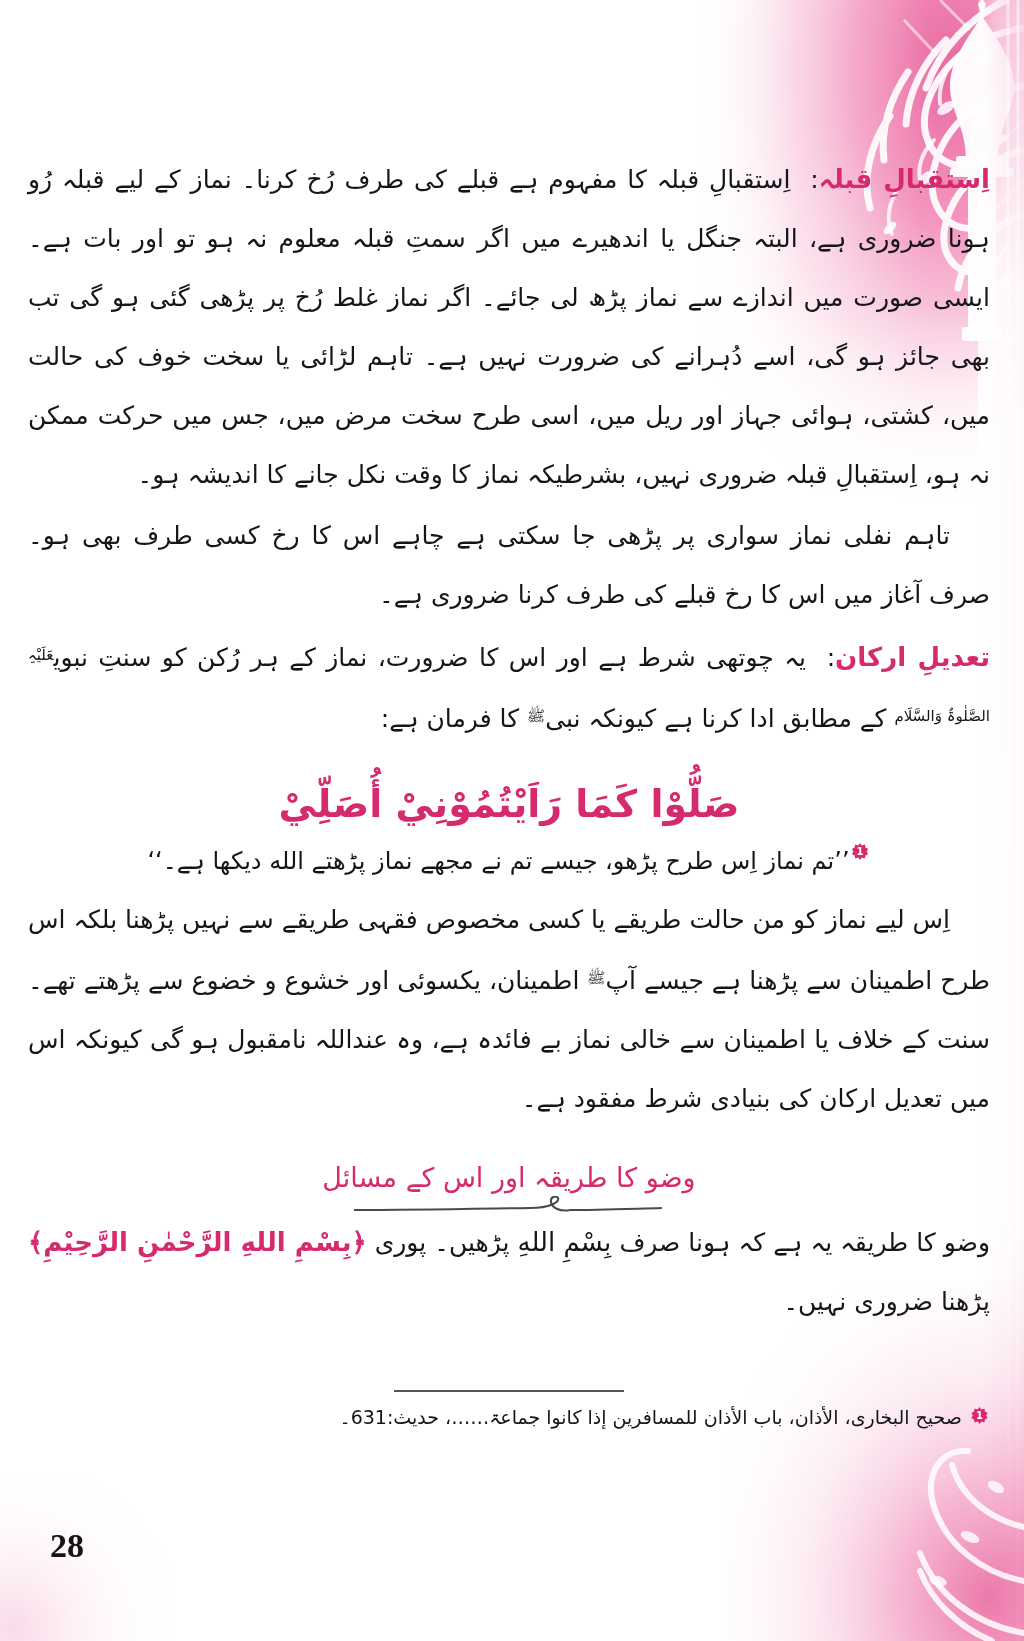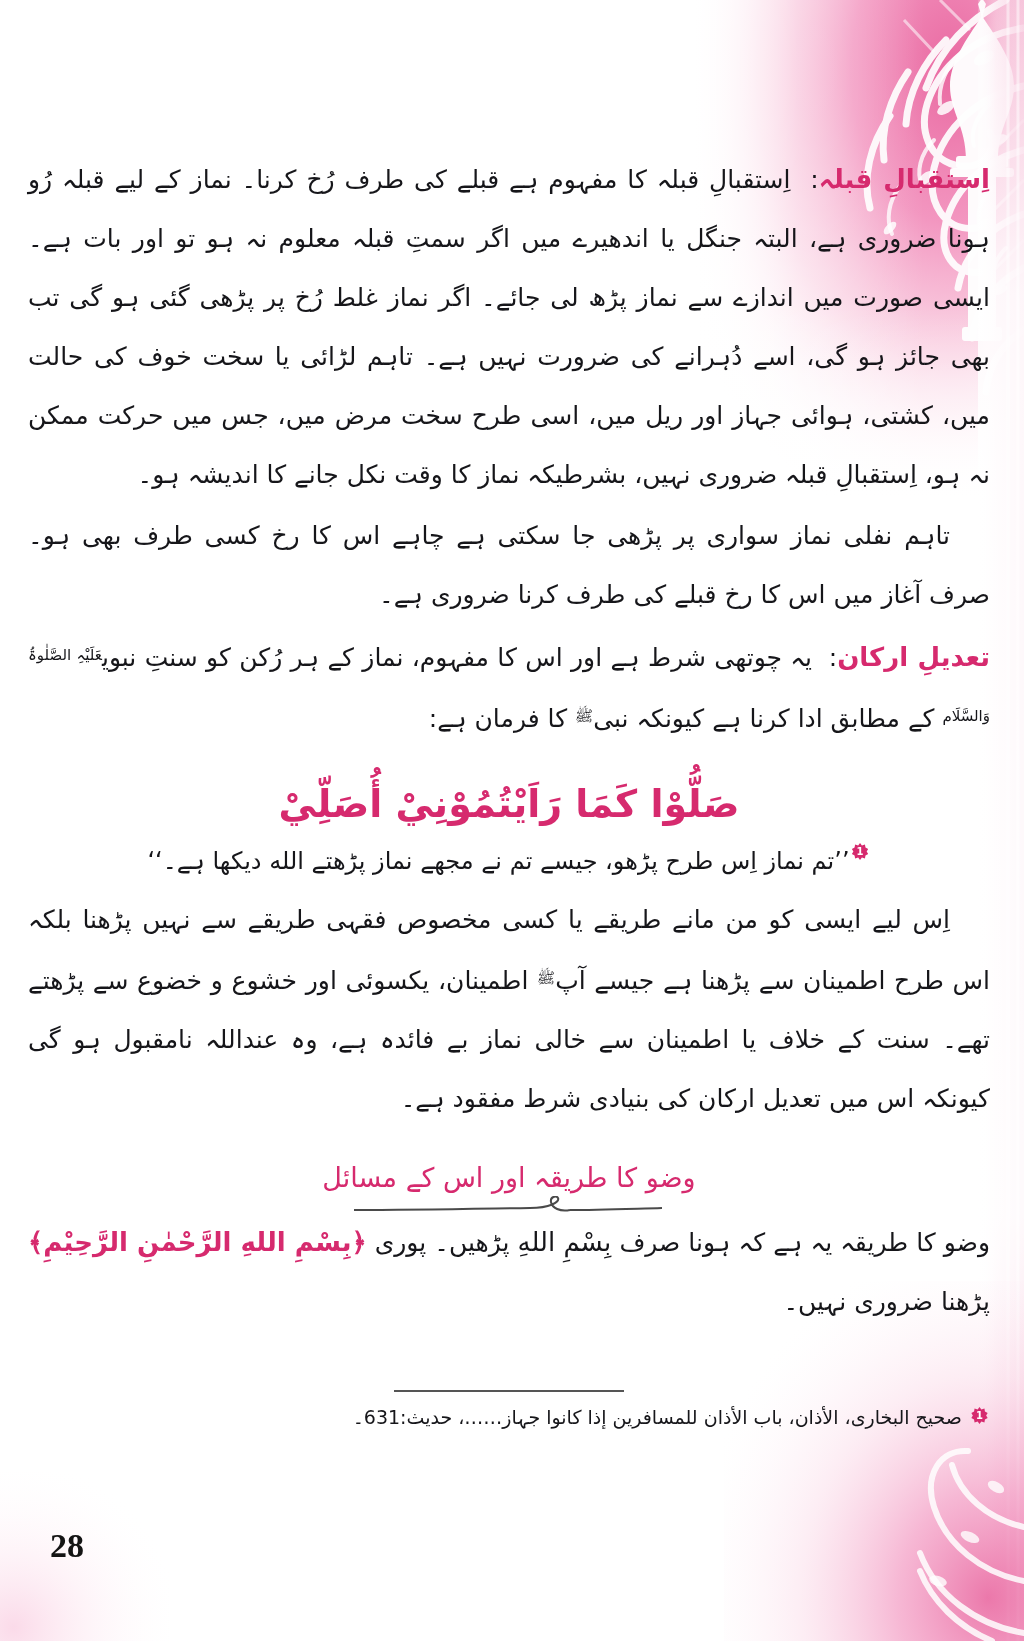--- a/index.html
+++ b/index.html
@@ -369,27 +369,27 @@
       <rect x="0" y="0" width="170" height="170" fill="url(#gBL)"></rect>
     </svg>
   </div>
 
   <div class="content">
 
     <p class="para"><span class="heading-inline">اِستقبالِ قبلہ</span><span class="colon">:</span>&nbsp; <span>اِستقبالِ قبلہ کا مفہوم ہے قبلے کی طرف رُخ کرنا۔ نماز کے لیے قبلہ رُو ہونا ضروری ہے، البتہ جنگل یا اندھیرے میں اگر سمتِ قبلہ معلوم نہ ہو تو اور بات ہے۔ ایسی صورت میں اندازے سے نماز پڑھ لی جائے۔ اگر نماز غلط رُخ پر پڑھی گئی ہو گی تب بھی جائز ہو گی، اسے دُہرانے کی ضرورت نہیں ہے۔ تاہم لڑائی یا سخت خوف کی حالت میں، کشتی، ہوائی جہاز اور ریل میں، اسی طرح سخت مرض میں، جس میں حرکت ممکن نہ ہو، اِستقبالِ قبلہ ضروری نہیں، بشرطیکہ نماز کا وقت نکل جانے کا اندیشہ ہو۔</span></p>
 
     <p class="para indent-start"><span>تاہم نفلی نماز سواری پر پڑھی جا سکتی ہے چاہے اس کا رخ کسی طرف بھی ہو۔ صرف آغاز میں اس کا رخ قبلے کی طرف کرنا ضروری ہے۔</span></p>
 
-    <p class="para"><span class="heading-inline">تعدیلِ ارکان</span><span class="colon">:</span>&nbsp; <span>یہ چوتھی شرط ہے اور اس کا مفہوم، نماز کے ہر رُکن کو سنتِ نبوی</span><span class="salawat">عَلَیْہِ الصَّلٰوۃُ وَالسَّلَام</span> <span>کے مطابق ادا کرنا ہے کیونکہ نبی</span><span class="salawat">ﷺ</span> <span>کا فرمان ہے:</span></p>
+    <p class="para"><span class="heading-inline">تعدیلِ ارکان</span><span class="colon">:</span>&nbsp; <span>یہ چوتھی شرط ہے اور اس کا ضرورت، نماز کے ہر رُکن کو سنتِ نبوی</span><span class="salawat">عَلَیْہِ الصَّلٰوۃُ وَالسَّلَام</span> <span>کے مطابق ادا کرنا ہے کیونکہ نبی</span><span class="salawat">ﷺ</span> <span>کا فرمان ہے:</span></p>
 
     <div class="hadith">صَلُّوْا كَمَا رَاَيْتُمُوْنِيْ أُصَلِّيْ</div>
 
     <div class="translation"><span class="fn-marker"><span class="burst"></span><span class="num">1</span></span><span>’’</span><span>تم نماز اِس طرح پڑھو، جیسے تم نے مجھے نماز پڑھتے الله دیکھا ہے۔</span><span>‘‘</span></div>
 
-    <p class="para indent-start"><span>اِس لیے ایسی کو من مانے طریقے یا کسی مخصوص فقہی طریقے سے نہیں پڑھنا بلکہ اس طرح اطمینان سے پڑھنا ہے جیسے آپ</span><span class="salawat">ﷺ</span> <span>اطمینان، یکسوئی اور خشوع و خضوع سے پڑھتے تھے۔ سنت کے خلاف یا اطمینان سے خالی نماز بے فائدہ ہے، وہ عنداللہ نامقبول ہو گی کیونکہ اس میں تعدیل ارکان کی بنیادی شرط مفقود ہے۔</span></p>
+    <p class="para indent-start"><span>اِس لیے نماز کو من حالت طریقے یا کسی مخصوص فقہی طریقے سے نہیں پڑھنا بلکہ اس طرح اطمینان سے پڑھنا ہے جیسے آپ</span><span class="salawat">ﷺ</span> <span>اطمینان، یکسوئی اور خشوع و خضوع سے پڑھتے تھے۔ سنت کے خلاف یا اطمینان سے خالی نماز بے فائدہ ہے، وہ عنداللہ نامقبول ہو گی کیونکہ اس میں تعدیل ارکان کی بنیادی شرط مفقود ہے۔</span></p>
 
     <div class="section-title-wrap">
       <span class="section-title">وضو کا طریقہ اور اس کے مسائل</span>
       <svg class="flourish" viewBox="0 0 330 22" xmlns="http://www.w3.org/2000/svg">
         <path d="M10 14 C 70 14, 120 13, 186 12" stroke="#4a4a4a" stroke-width="2" fill="none"></path>
         <path d="M186 12 C 206 12, 216 6, 214 2 C 212 -1, 206 1, 207 6 C 208 12, 216 16, 226 14" stroke="#4a4a4a" stroke-width="2" fill="none"></path>
         <path d="M226 14 C 252 14, 280 13, 318 12" stroke="#4a4a4a" stroke-width="2" fill="none"></path>
       </svg>
     </div>
 
@@ -397,19 +397,19 @@
 
   </div>
 
   <div class="footnote-area">
     <div class="footnote-rule"></div>
     <div class="footnote-row">
       <span class="fn-marker" style="vertical-align:baseline;margin-top:5px;">
         <span class="burst"></span>
         <span class="num">1</span>
       </span>
-      <span class="footnote-text">صحیح البخاری، الأذان، باب الأذان للمسافرین إذا کانوا جہاز……، حدیث:631۔</span>
+      <span class="footnote-text">صحیح البخاری، الأذان، باب الأذان للمسافرین إذا کانوا جماعۃ……، حدیث:631۔</span>
     </div>
   </div>
 
   <div class="page-number">28</div>
 
 </div>
 
 </body></html>

